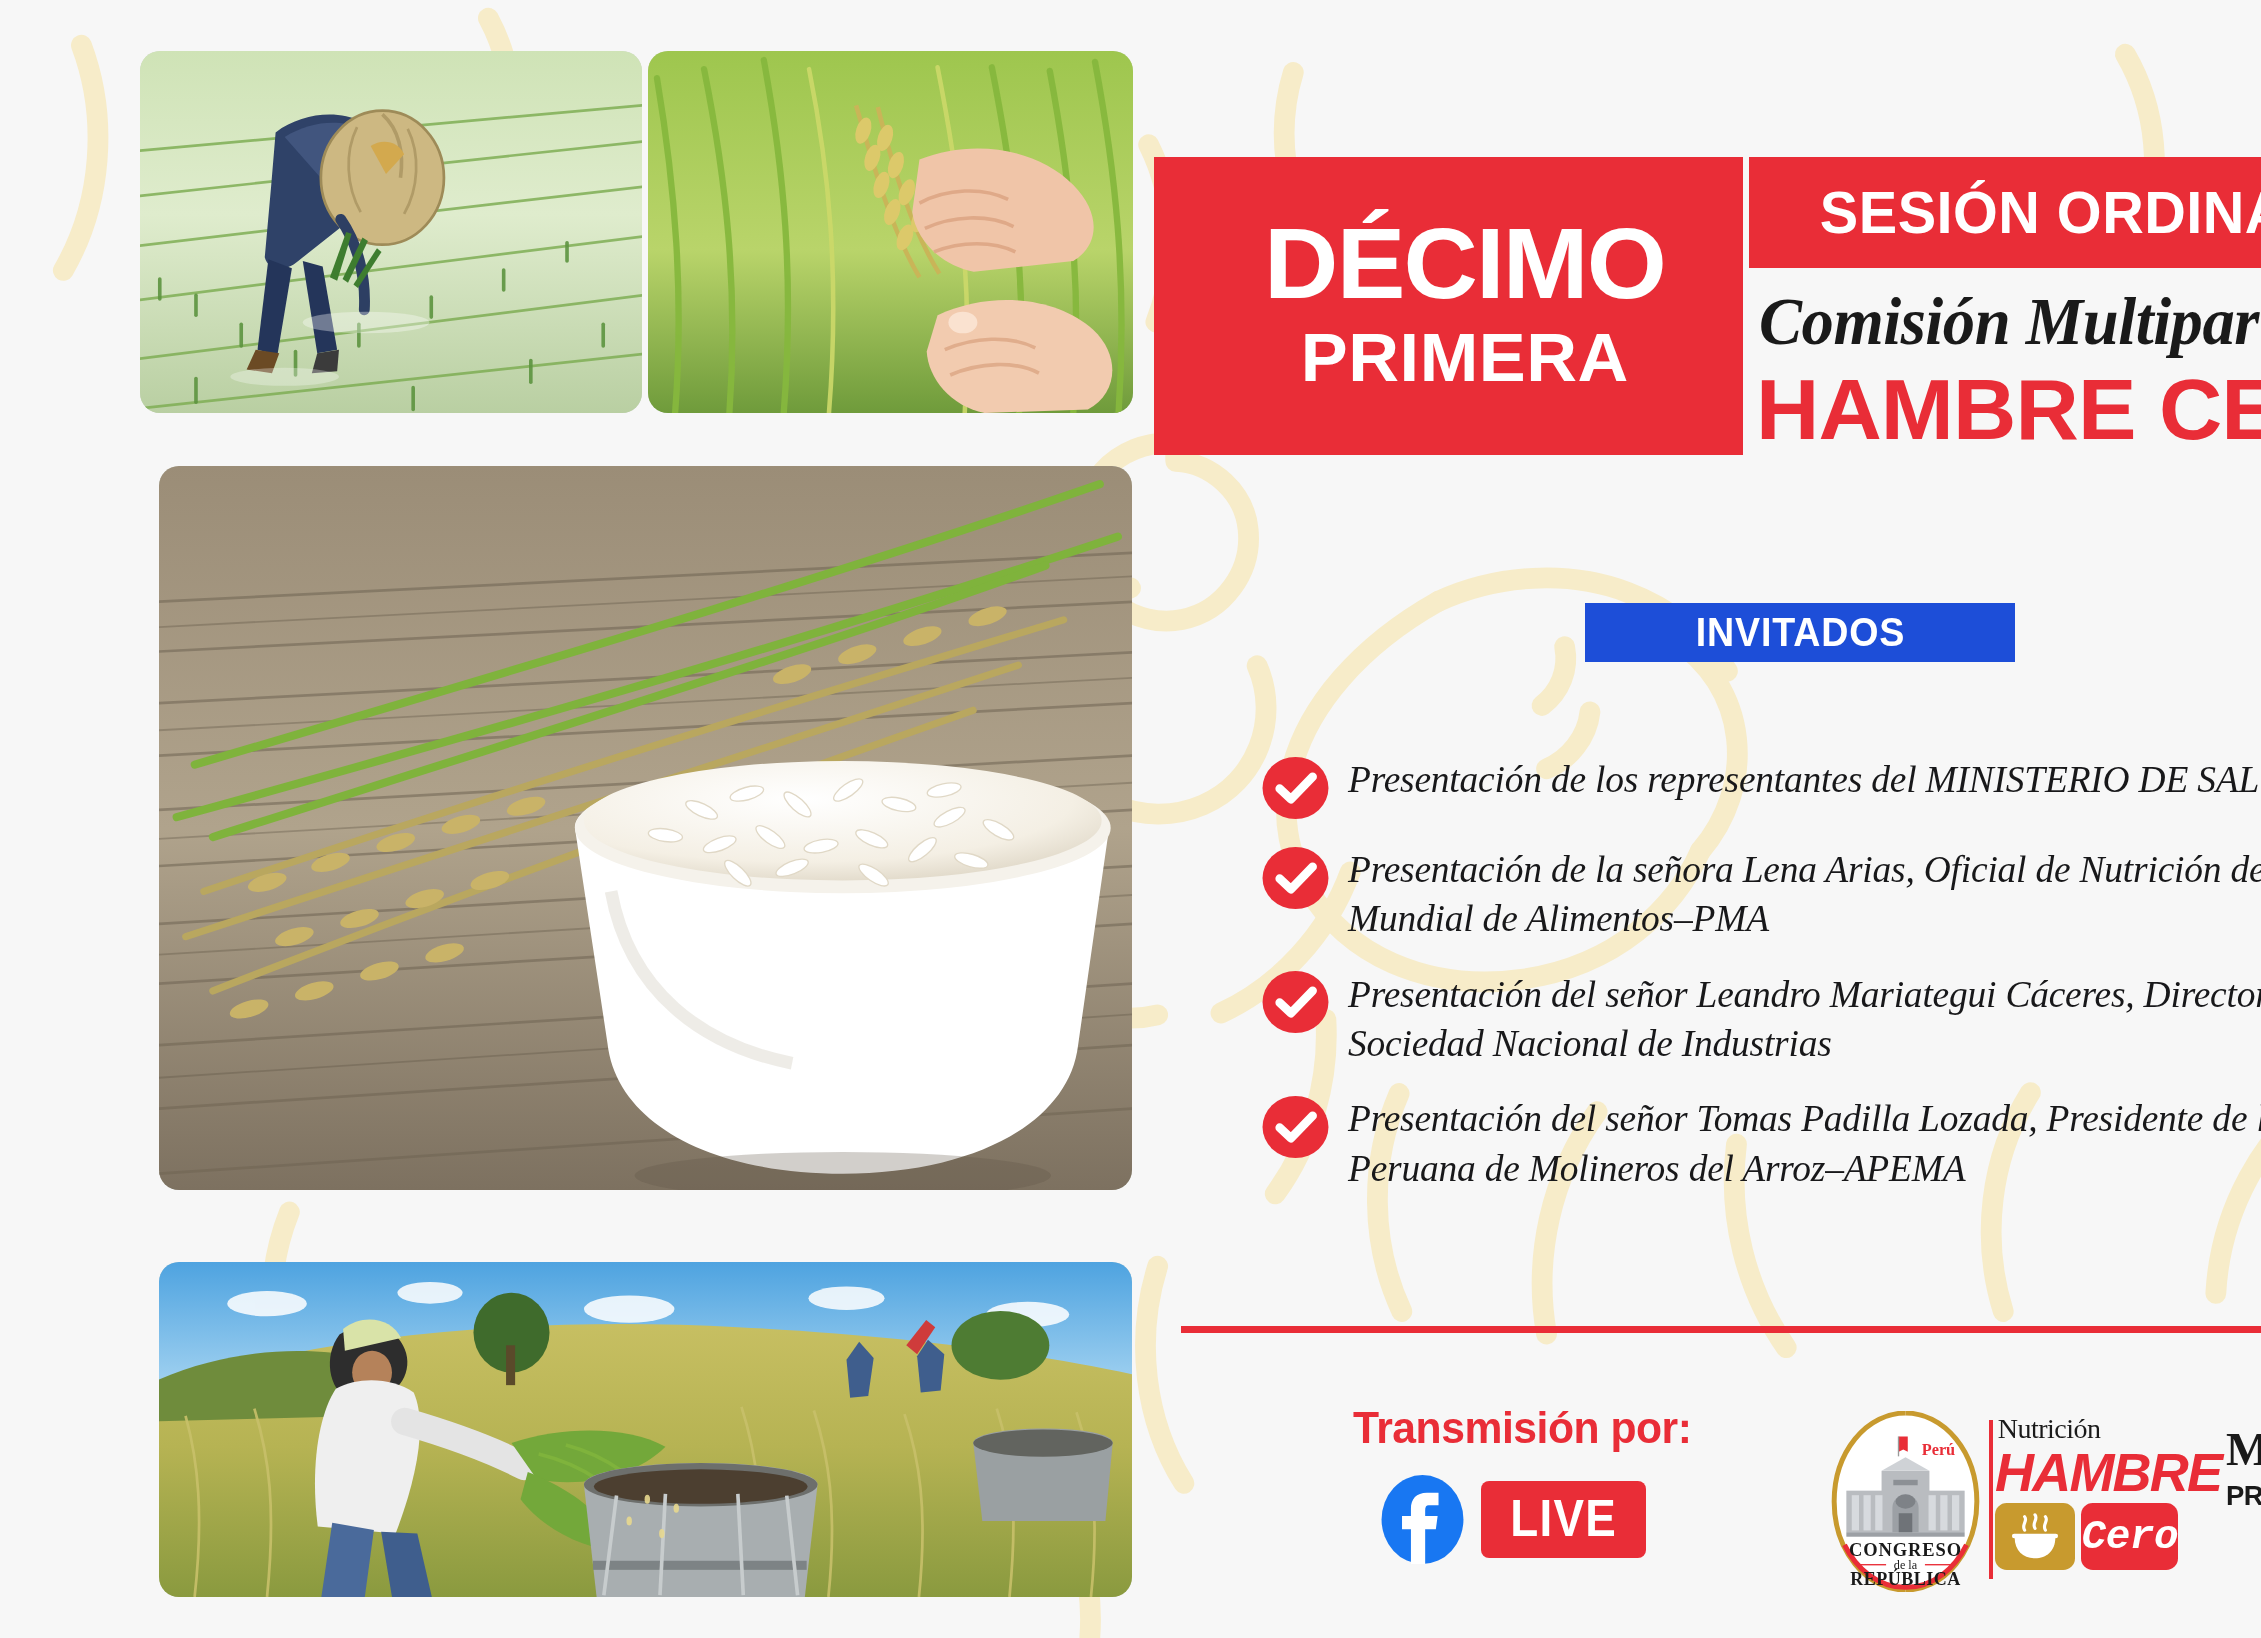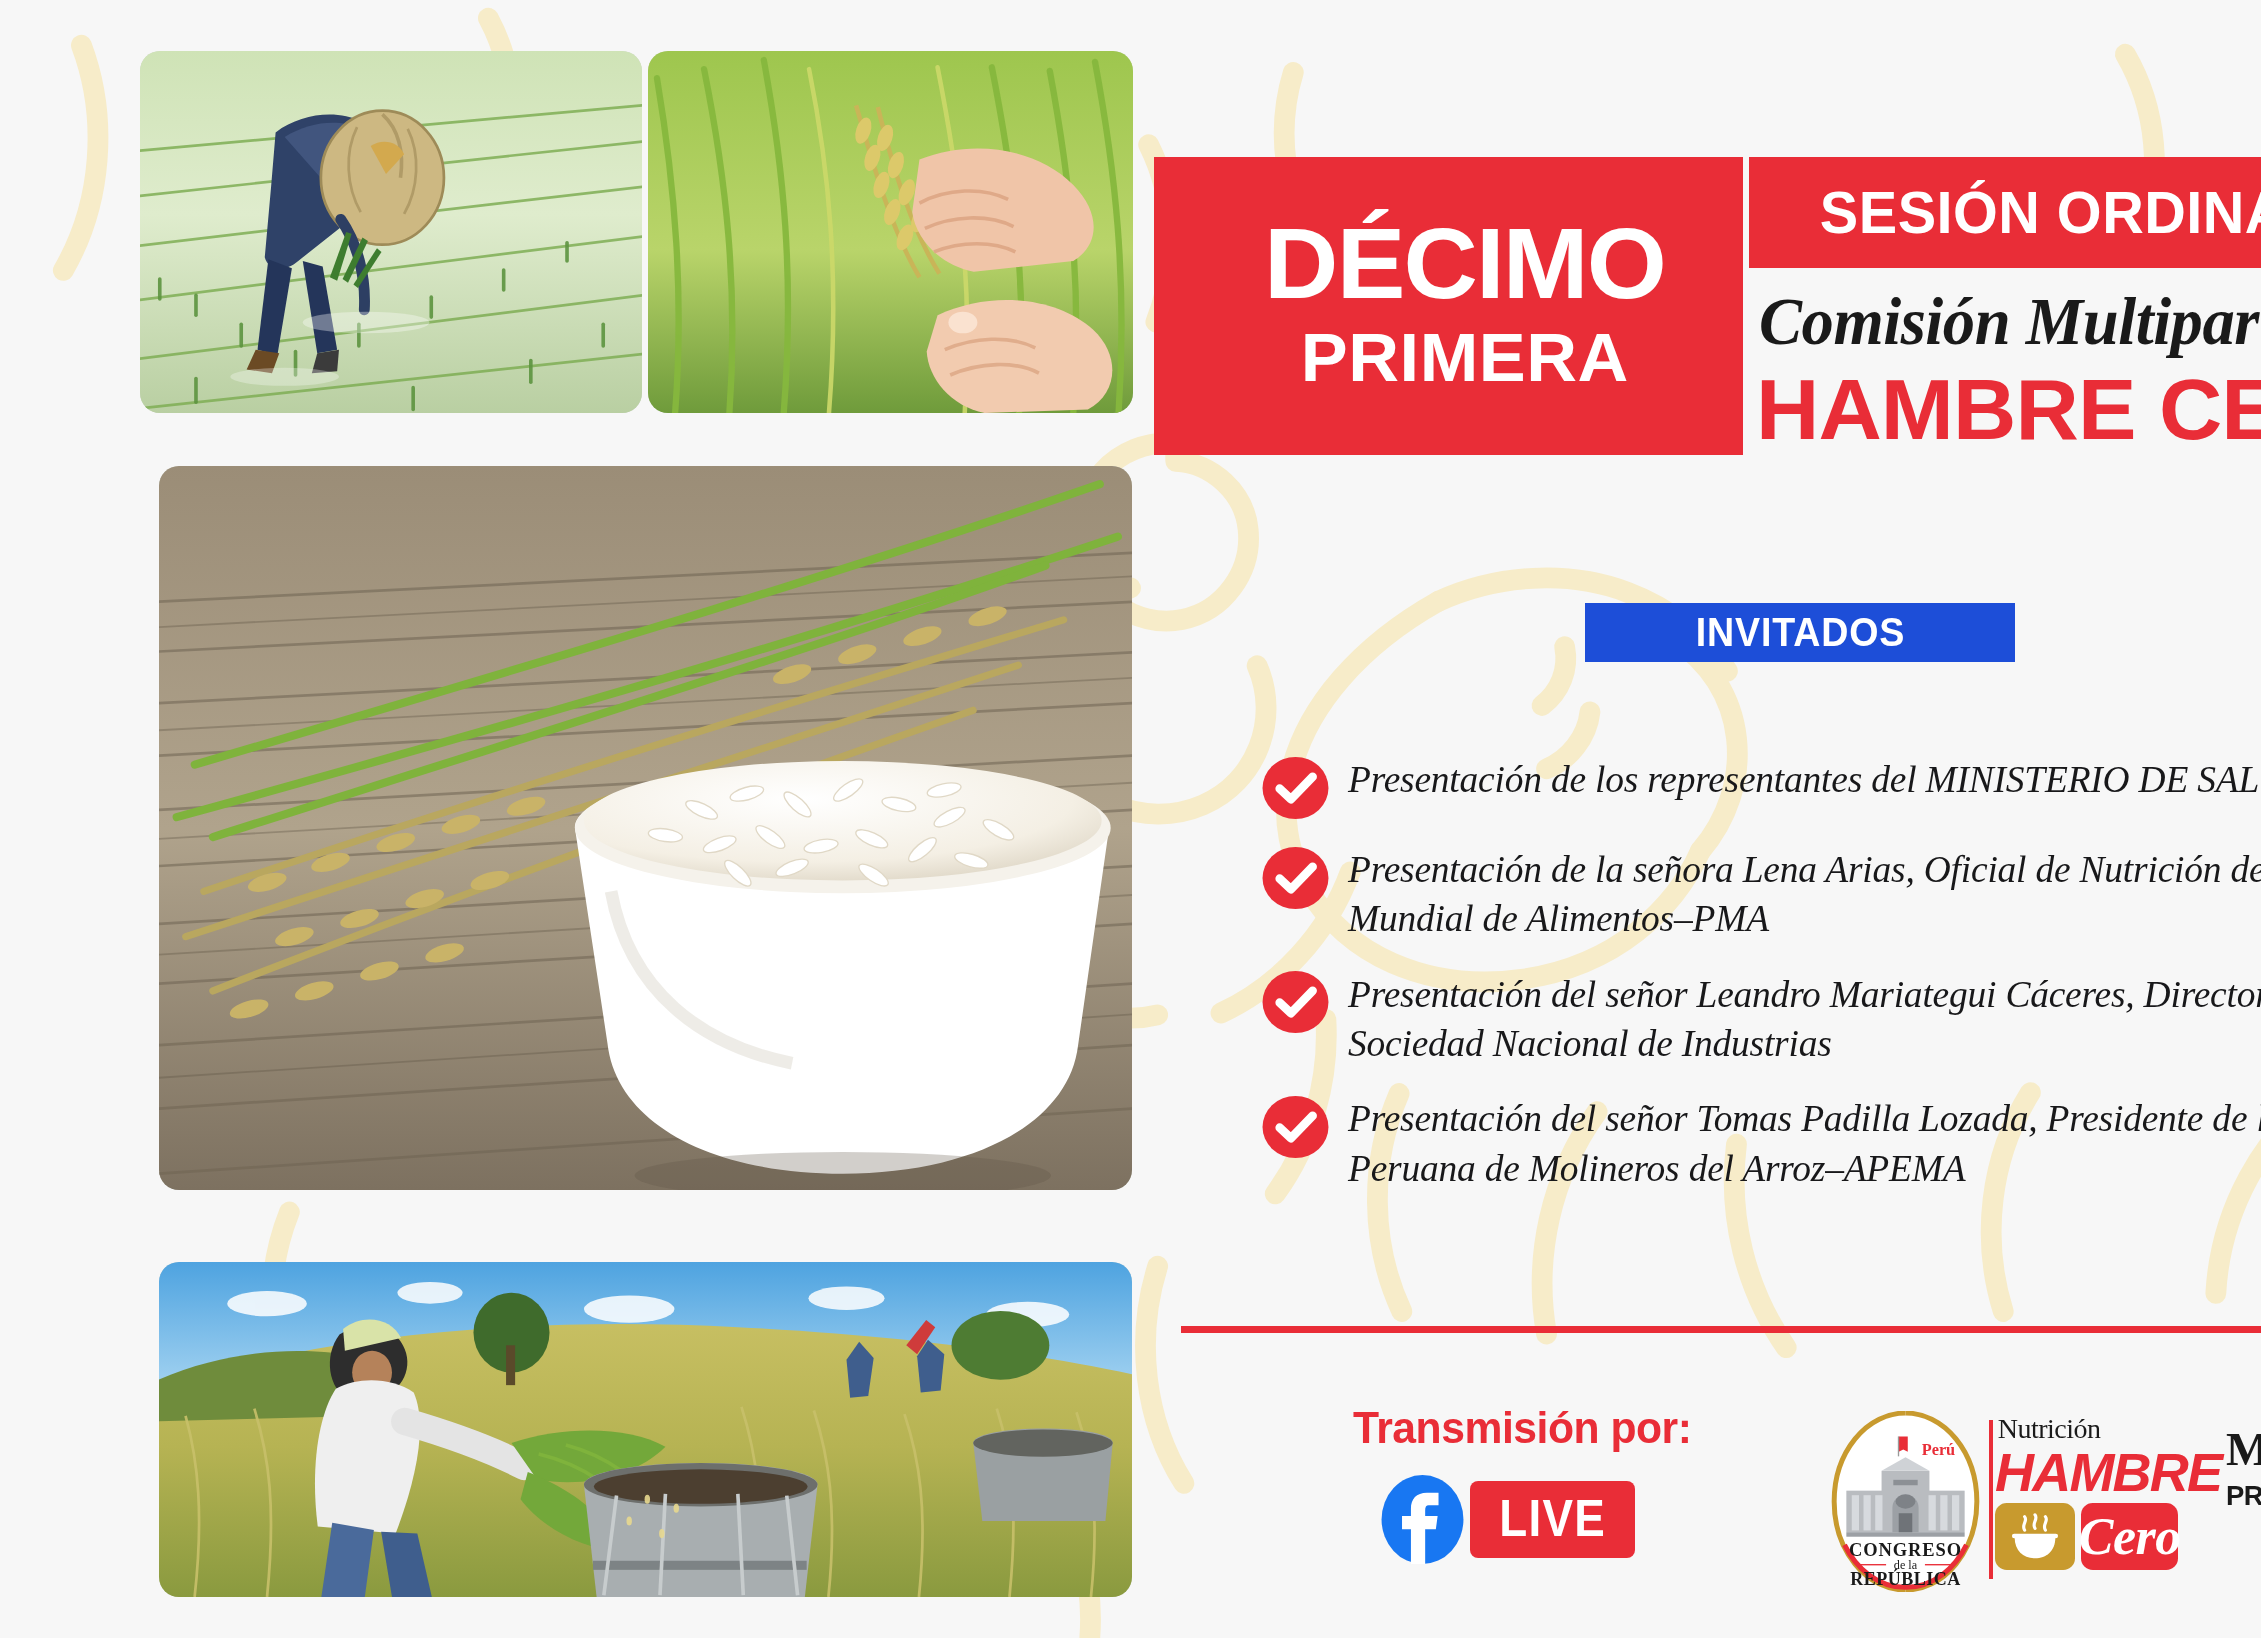--- a/index.html
+++ b/index.html
@@ -158,21 +158,21 @@
     transform:scaleX(0.97);transform-origin:left top;
     white-space:nowrap;
   }
   #fb-live{
     position:absolute;left:197px;top:82px;
     display:flex;align-items:center;
   }
   #fb-icon{width:89px;height:89px;}
   #fb-icon svg{display:block;width:100%;height:100%;}
   #live-badge{
-    margin-left:3px;
+    margin-left:14px;
     background:#e92d37;border-radius:8.1px;
     padding:7.2px 22px 10px 22px;
   }
   #live-badge span{
     color:#fff;font-weight:bold;font-size:52px;
     letter-spacing:1.4px;
     font-family:"Liberation Sans",sans-serif;
     transform:scaleX(0.88);display:inline-block;
   }
 
@@ -207,22 +207,22 @@
     width:80px;height:67px;background:#c89a2e;
     border-radius:11.8px;display:flex;align-items:center;justify-content:center;
   }
   #hc-bowl svg{width:50px;height:47px;display:block;}
   #hc-cero{
     margin-left:6.3px;
     width:97px;height:67px;background:#e92d37;
     border-radius:11.8px;display:flex;align-items:center;justify-content:center;
   }
   #hc-cero span{
-    color:#fff;font-family:Liberation Serif, serif;
-    font-style:italic;font-weight:bold;font-size:52px;
+    color:#fff;font-family:Liberation Mono, monospace;
+    font-style:italic;font-weight:bold;font-size:41px;
     letter-spacing:-0.5px;
   }
   #hc-divider{
     position:absolute;left:808px;top:27px;
     width:4.1px;height:159px;background:#e92d37;
   }
 
   
   #marleny{
     position:absolute;left:1045px;top:33px;

